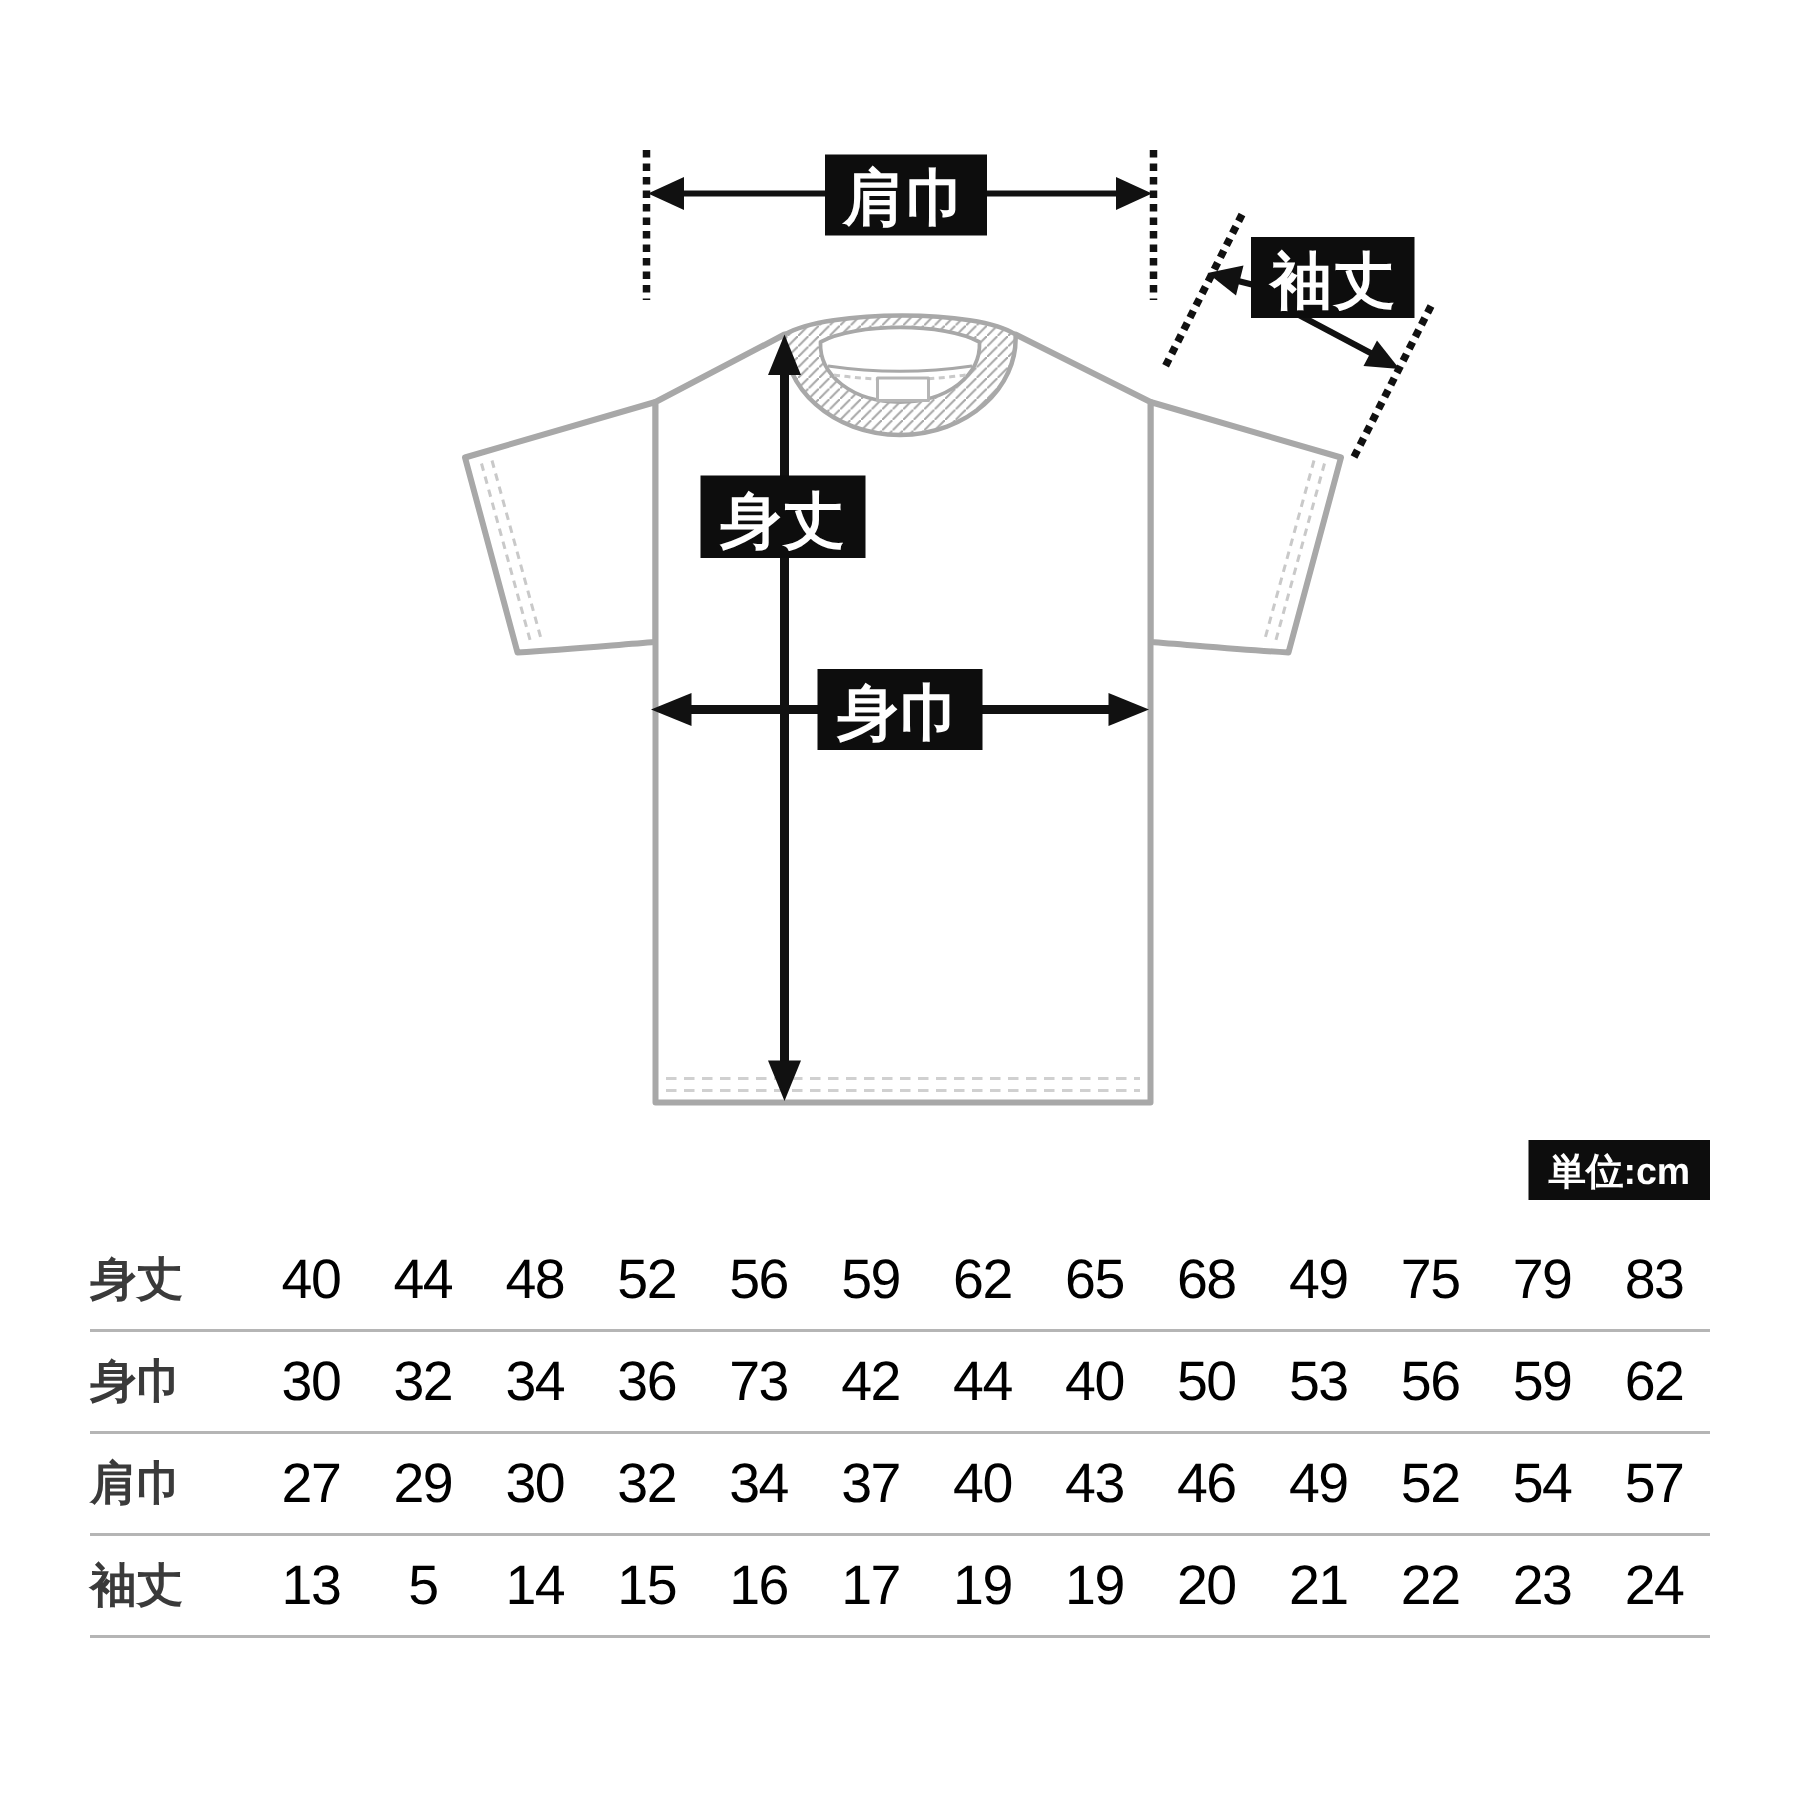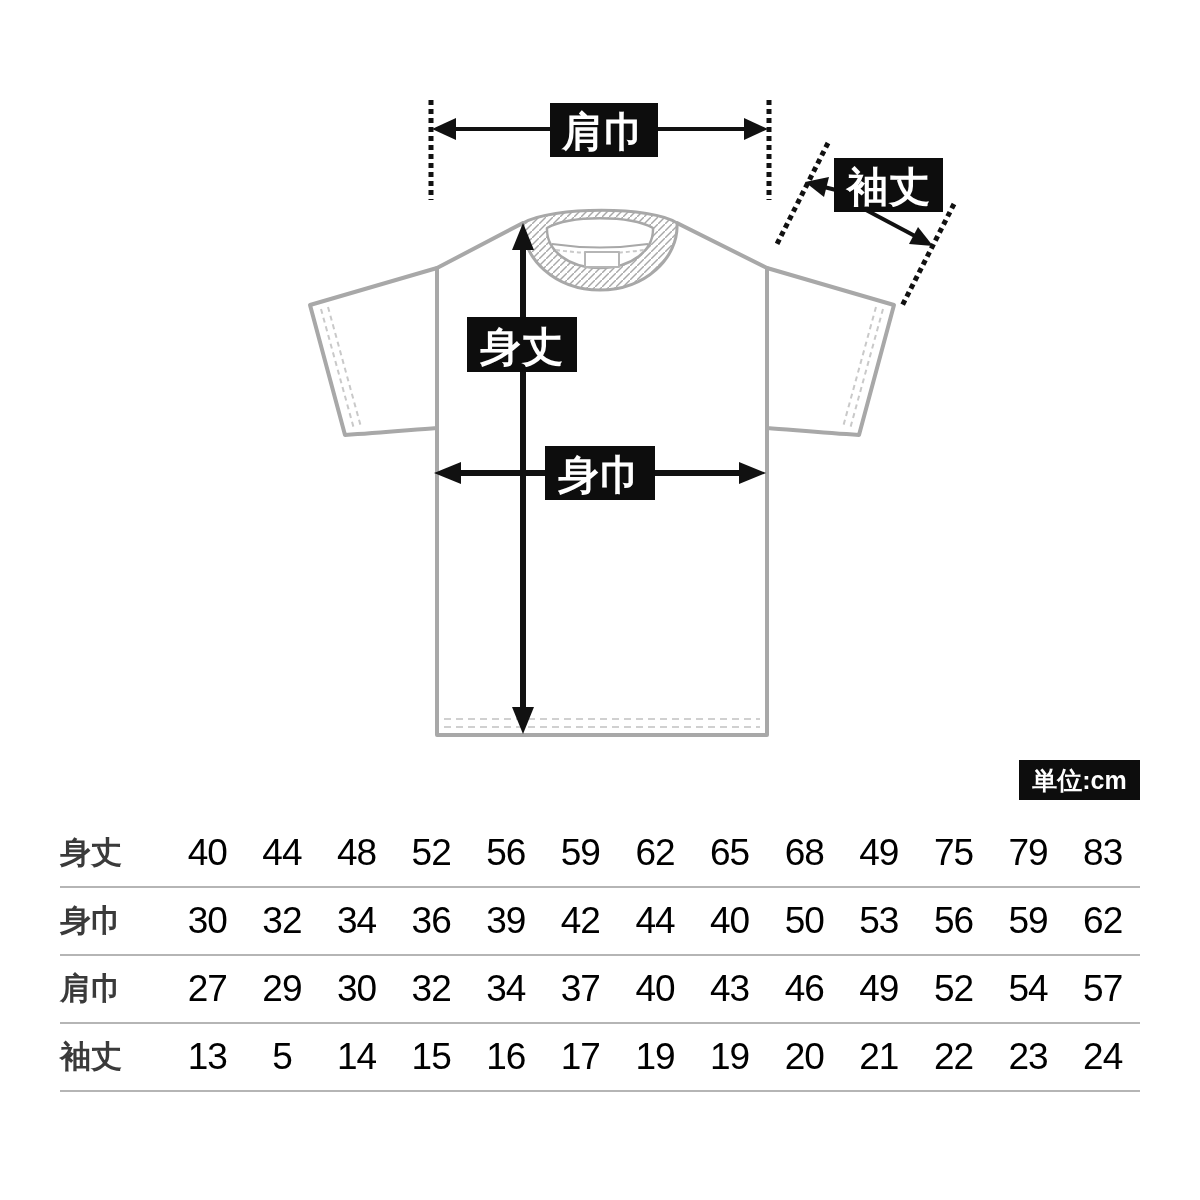--- a/index.html
+++ b/index.html
@@ -129,21 +129,21 @@
           <div class="cell num">75</div>
           <div class="cell num">79</div>
           <div class="cell num">83</div>
         </div>
         <div class="t-row">
           <div class="cell label">身巾</div>
           <div class="cell num">30</div>
           <div class="cell num">32</div>
           <div class="cell num">34</div>
           <div class="cell num">36</div>
-          <div class="cell num">39</div>
+          <div class="cell num">73</div>
           <div class="cell num">42</div>
           <div class="cell num">44</div>
           <div class="cell num">40</div>
           <div class="cell num">50</div>
           <div class="cell num">53</div>
           <div class="cell num">56</div>
           <div class="cell num">59</div>
           <div class="cell num">62</div>
         </div>
         <div class="t-row">

